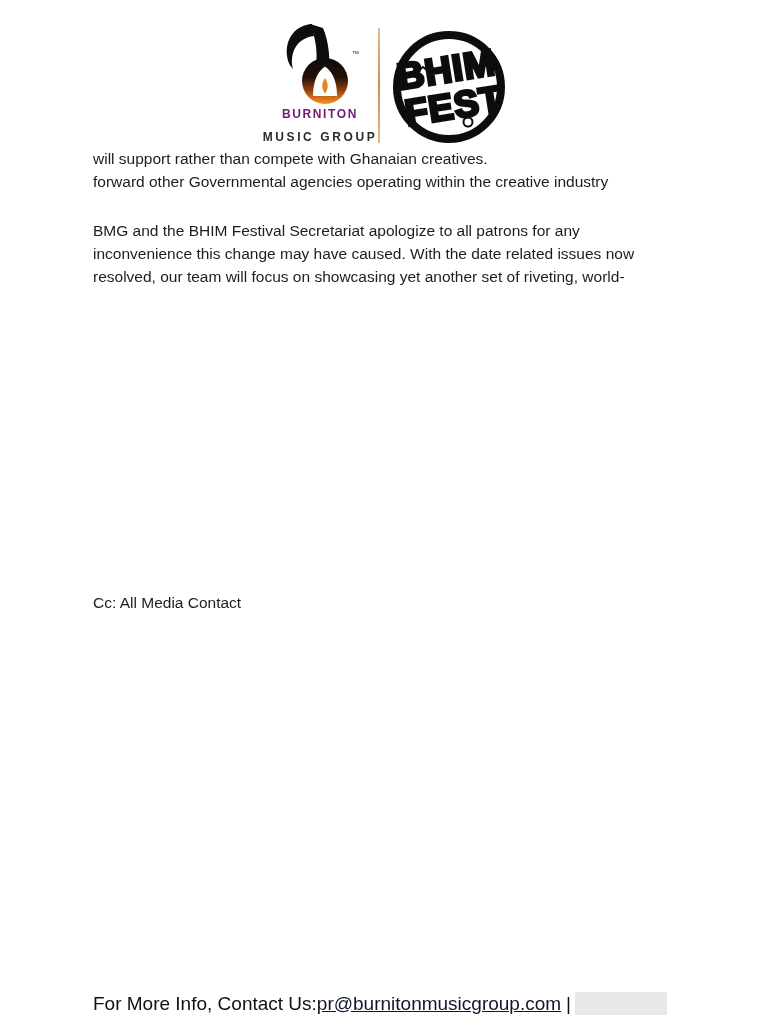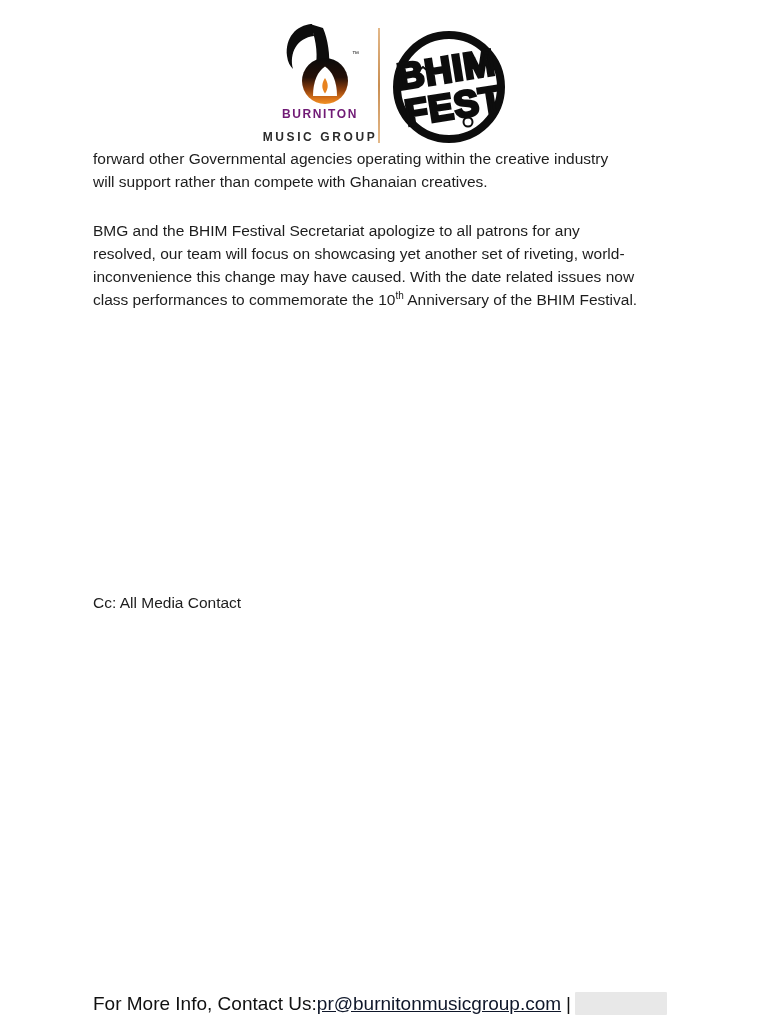--- a/index.html
+++ b/index.html
@@ -129,29 +129,28 @@
         <path d="M28,44 l5,-4 l5,4" fill="none" stroke="#0d0d0d" stroke-width="2"></path>
         <circle cx="78" cy="95" r="4.5" fill="none" stroke="#0d0d0d" stroke-width="2"></circle>
         <path d="M80,28 l4,3 l-4,3 l4,3" fill="none" stroke="#0d0d0d" stroke-width="2"></path>
       </svg>
     </div>
   </div>
 
   <div class="body-text">
 
     <div class="para">
+      <div class="line">will support rather than compete with Ghanaian creatives.</div>
       <div class="line">forward other Governmental agencies operating within the creative industry</div>
-      <div class="line">will support rather than compete with Ghanaian creatives.</div>
     </div>
 
     <div class="para">
       <div class="line">BMG and the BHIM Festival Secretariat apologize to all patrons for any</div>
+      <div class="line">inconvenience this change may have caused. With the date related issues now</div>
       <div class="line">resolved, our team will focus on showcasing yet another set of riveting, world-</div>
-      <div class="line">inconvenience this change may have caused. With the date related issues now</div>
-      <div class="line"><span>class performances to commemorate the 10</span><sup>th</sup><span> Anniversary of the BHIM Festival.</span></div>
     </div>
 
   </div>
 
   <div class="cc-line">Cc: All Media Contact</div>
 
   <div class="footer">
     <span>For More Info, Contact Us: </span>
     <a class="email-link">pr@burnitonmusicgroup.com</a>
     <span class="footer-sep">|</span>

